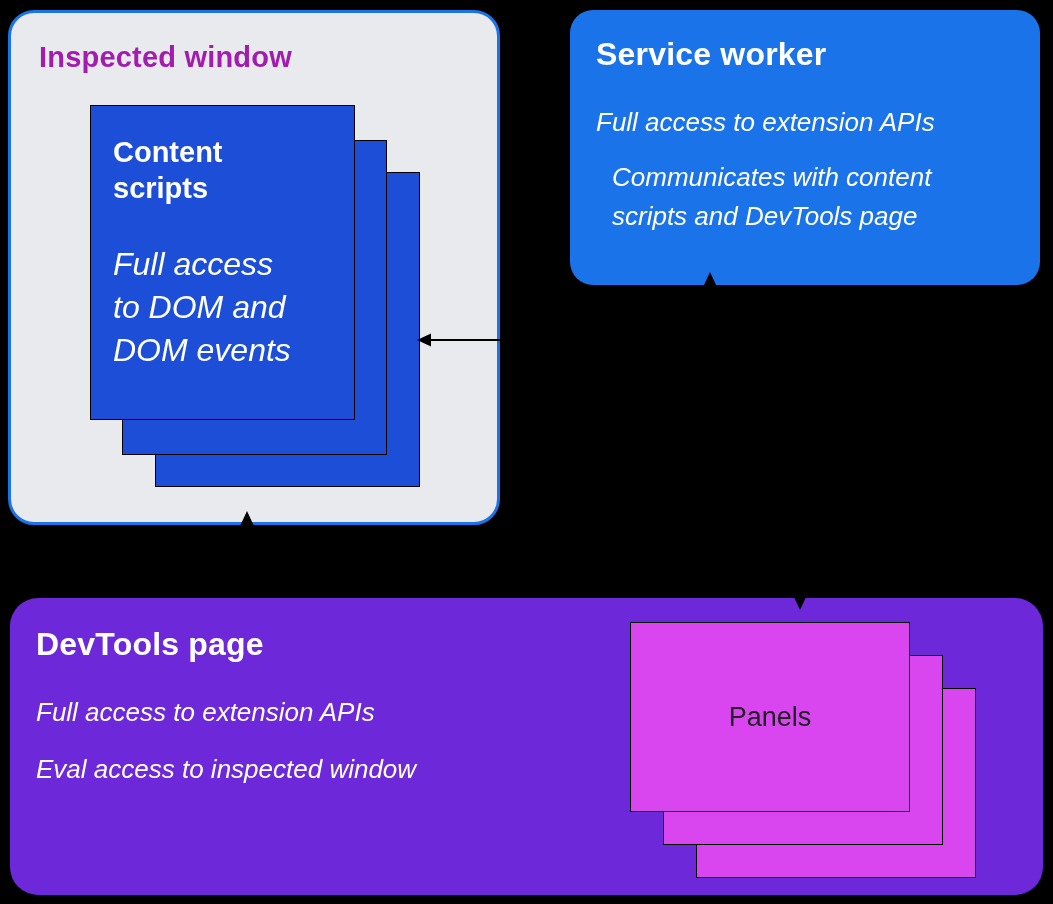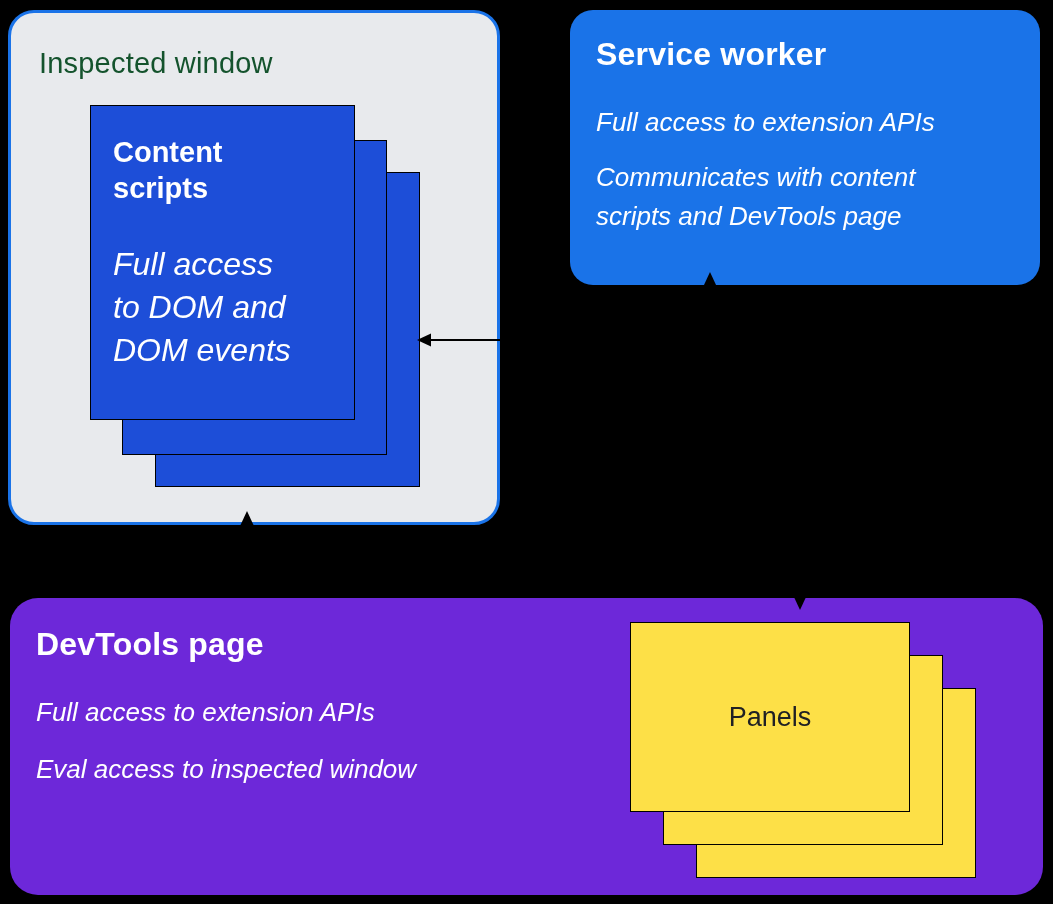--- a/index.html
+++ b/index.html
@@ -21,24 +21,23 @@
   .inspected-window {
     left: 8px; top: 10px;
     width: 492px; height: 515px;
     background: #e8eaed;
     border: 3px solid #1a73e8;
     border-radius: 26px;
   }
   .inspected-title {
     left: 28px; top: 28px;
     font-size: 29px;
-    font-weight: normal;
-    color: #14532d;
+    font-weight: bold;
+    color: #a21caf;
     letter-spacing: 0.2px;
-    margin-top: 6px;
   }
 
   
   .cs-card {
     width: 265px; height: 315px;
     background: #1d4ed8;
     border: 1.5px solid #000000;
   }
   .cs-back  { left: 155px; top: 172px; }
   .cs-mid   { left: 122px; top: 140px; }
@@ -78,20 +77,21 @@
     font-size: 26px;
     font-style: italic;
     line-height: 1.5;
   }
   .sw-p2 {
     margin-top: 16px;
     font-size: 26px;
     font-style: italic;
     line-height: 1.5;
     max-width: 400px;
+    margin-left: 16px;
   }
 
   
   .devtools-page {
     left: 10px; top: 598px;
     width: 1033px; height: 297px;
     background: #6d28d9;
     border-radius: 28px;
     padding: 28px 26px;
     color: #ffffff;
@@ -106,21 +106,21 @@
     font-style: italic;
     line-height: 1.2;
   }
   .dt-p1 { margin-top: 34px; }
   .dt-p2 { margin-top: 26px; }
   .dt-p3 { margin-top: 26px; }
 
   
   .panel-card {
     width: 280px; height: 190px;
-    background: #fde047;
+    background: #d946ef;
     border: 1.5px solid #000000;
   }
   .panel-back  { left: 696px; top: 688px; }
   .panel-mid   { left: 663px; top: 655px; }
   .panel-front {
     left: 630px; top: 622px;
     display: flex;
     align-items: center;
     justify-content: center;
   }

